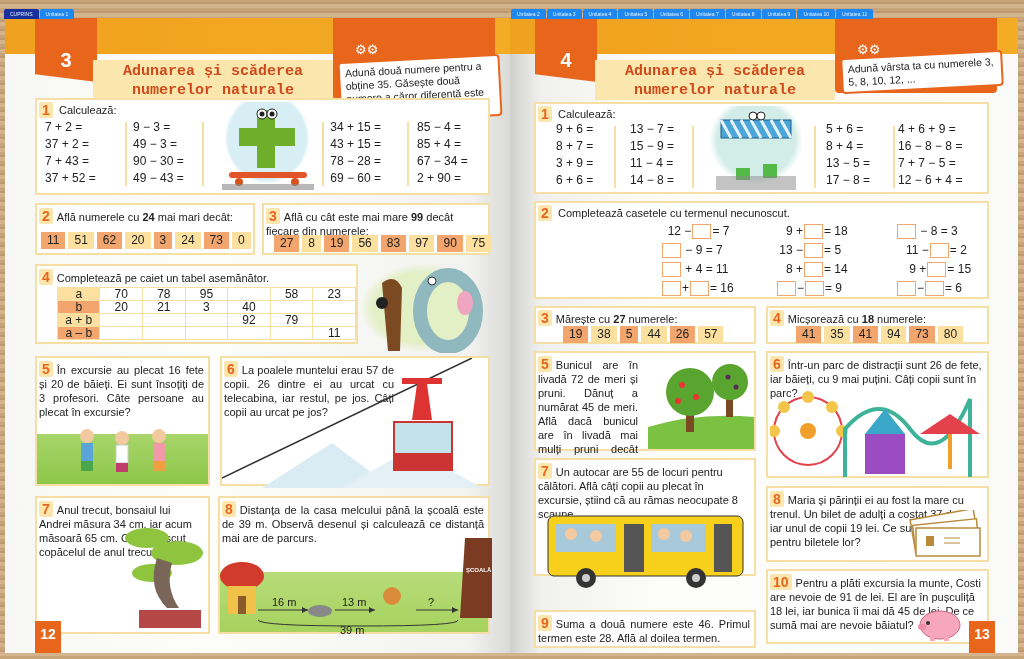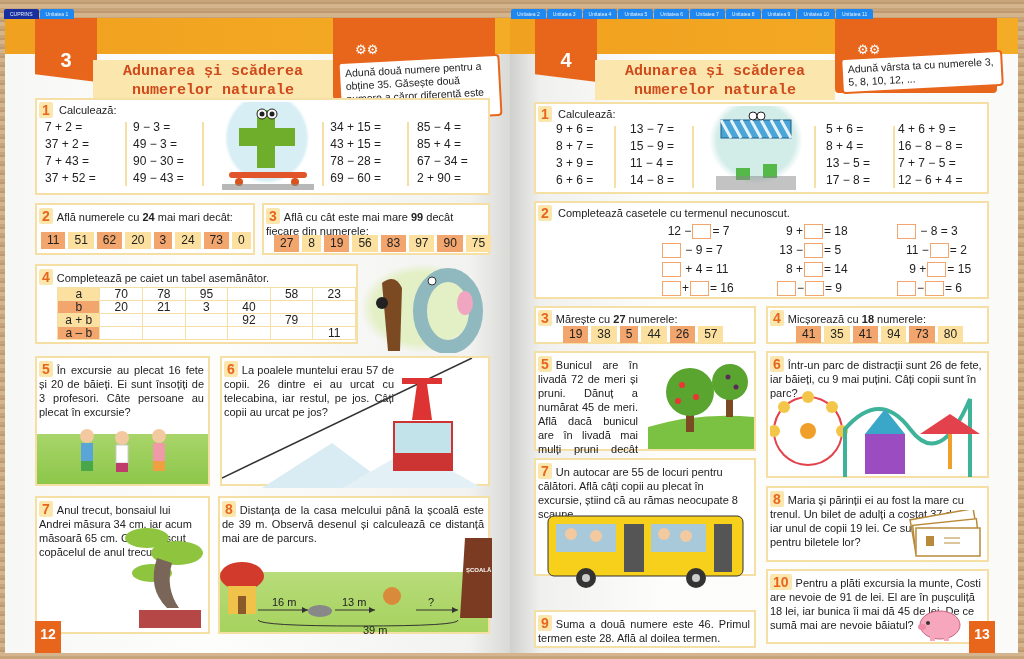--- a/index.html
+++ b/index.html
@@ -268,21 +268,21 @@
         <line x1="115" y1="112" x2="155" y2="112" stroke="#333"></line>
         <polygon points="155,112 149,109 149,115" fill="#333"></polygon>
         <circle cx="172" cy="98" r="9" fill="#d98a3a"></circle>
         <line x1="196" y1="112" x2="238" y2="112" stroke="#333"></line>
         <polygon points="238,112 232,109 232,115" fill="#333"></polygon>
         <path d="M38 122 Q40 128 140 128 Q240 128 238 122" fill="none" stroke="#333"></path>
       </svg>
     <span style="position:absolute;left:52px;top:97px">16 m</span>
     <span style="position:absolute;left:122px;top:97px">13 m</span>
     <span style="position:absolute;left:208px;top:97px">?</span>
-    <span style="position:absolute;left:143px;top:125px">39 m</span>
+    <span style="position:absolute;left:120px;top:125px">39 m</span>
     <span style="position:absolute;left:246px;top:65px;font-size:6px;color:#fff;font-weight:bold">ȘCOALĂ</span>
   </div>
 </div>
 
 <div class="page right">
   <div class="topband"></div>
   <div class="ribbon" style="left:25px">
       <span>4</span>
     </div>
   <div class="titlebox" style="left:85px;width:240px">

